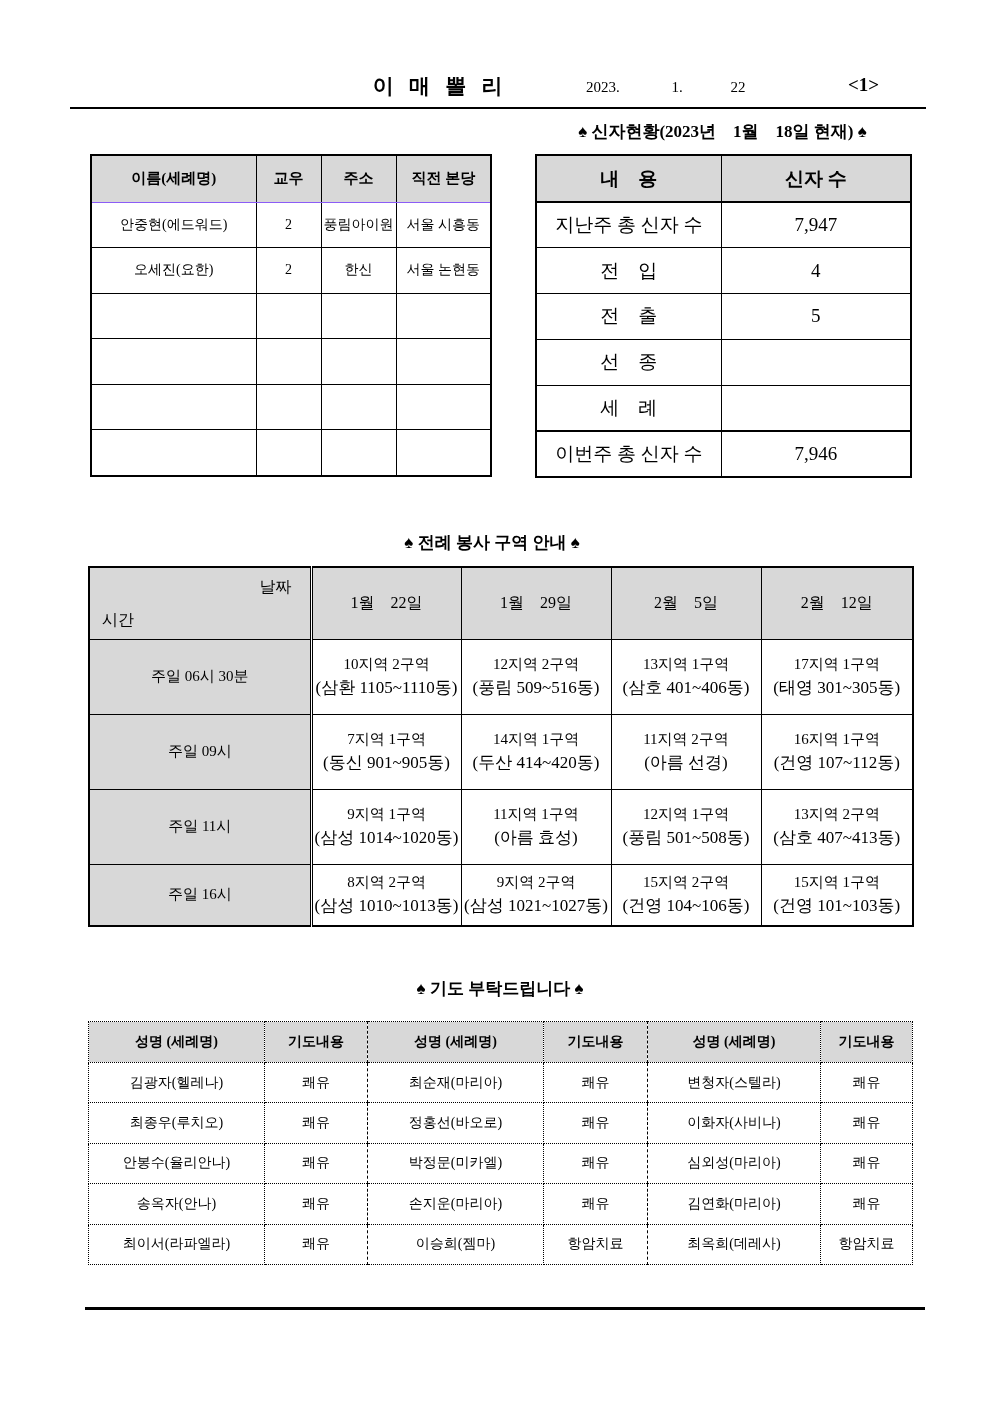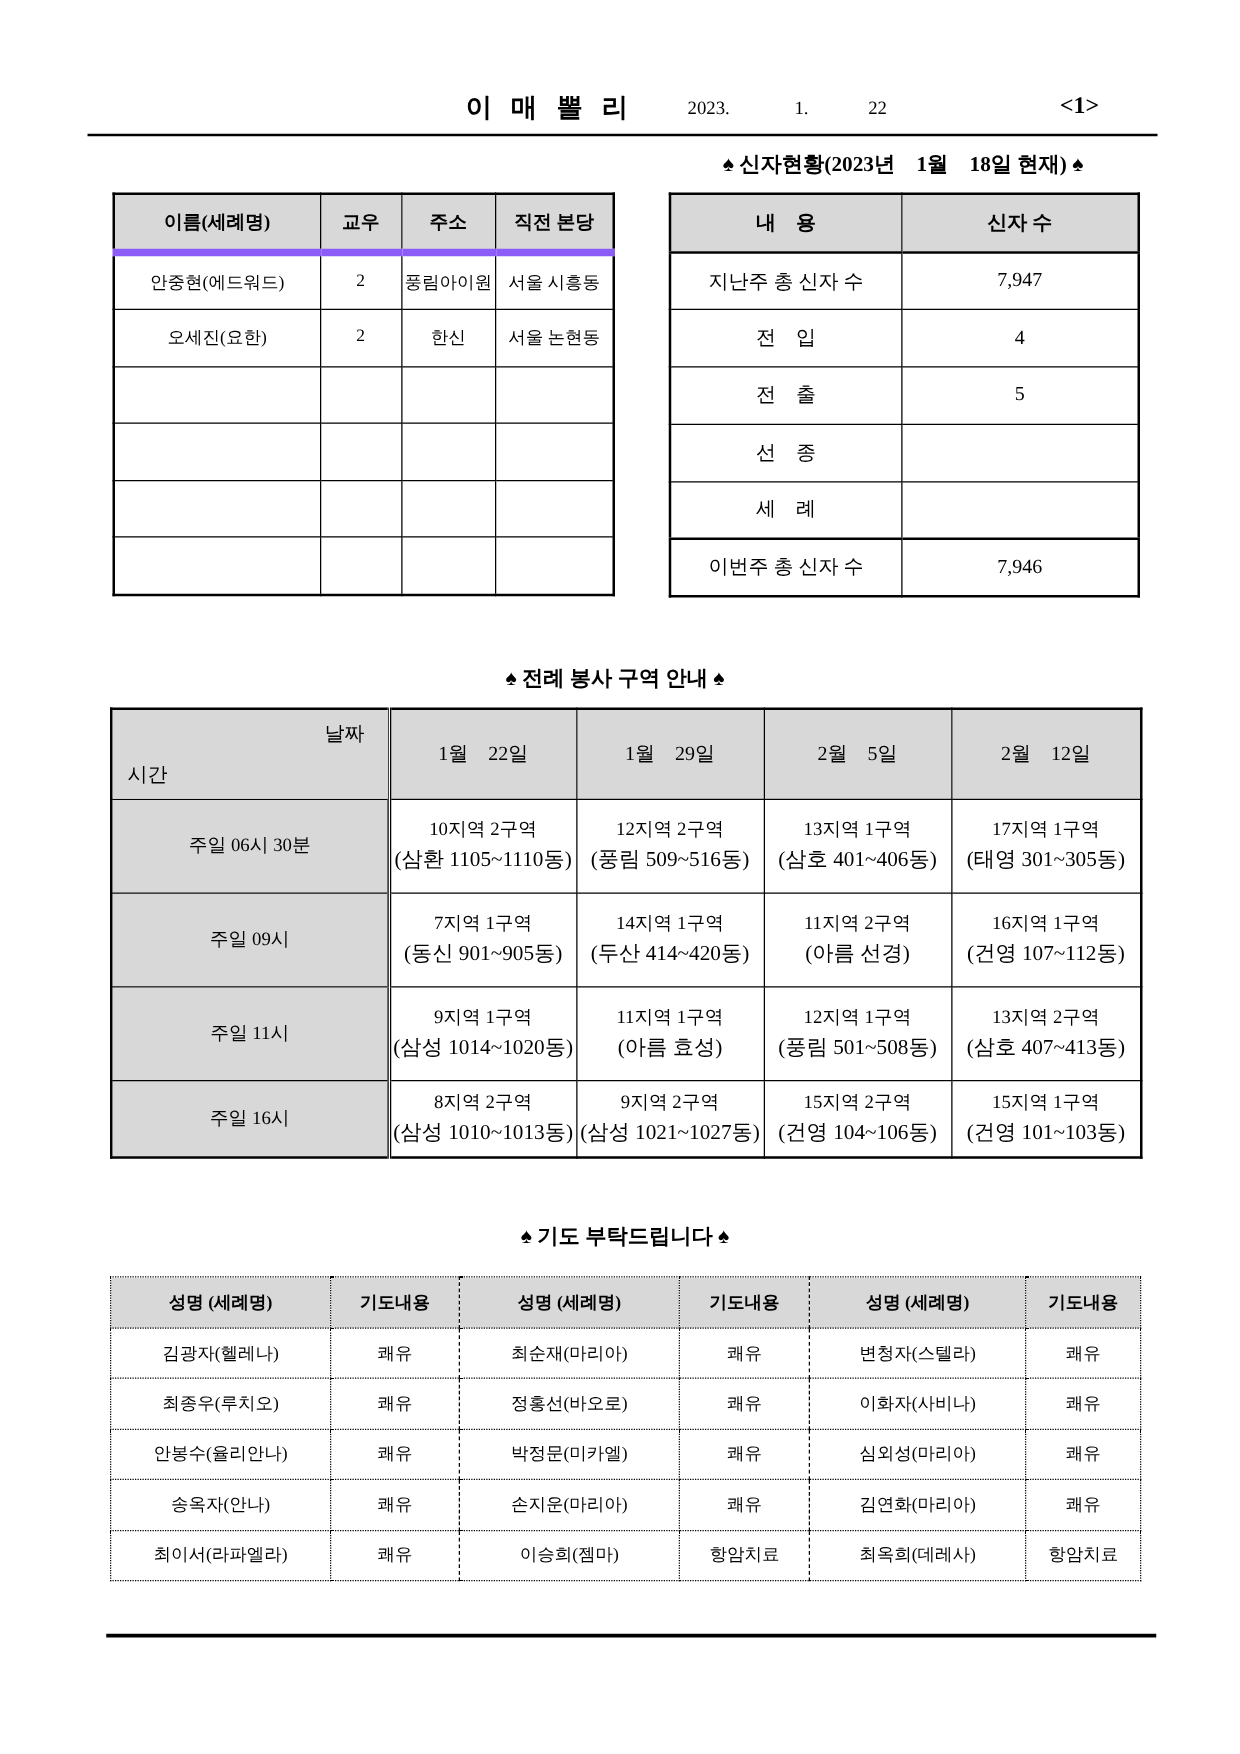--- a/index.html
+++ b/index.html
@@ -10,21 +10,21 @@
     color:#000;
   }
   .page { position:relative; width:992px; height:1403px; overflow:hidden; background:#fff; }
 
   
   .masthead-title {
     position:absolute; left:350px; top:72px; width:180px;
     text-align:center; font-size:21px; font-weight:bold; letter-spacing:5px;
     white-space:nowrap;
   }
-  .masthead-date { position:absolute; left:550px; top:79px; font-size:15px; white-space:nowrap; }
+  .masthead-date { position:absolute; left:586px; top:79px; font-size:15px; white-space:nowrap; }
   .masthead-date .d-month { margin-left:48px; }
   .masthead-date .d-day   { margin-left:44px; }
   .masthead-page { position:absolute; left:848px; top:74px; font-size:19px; font-weight:bold; }
   .rule { position:absolute; }
   .rule-top    { left:70px;  top:107px;  width:856px; border-top:2px solid #000; }
   .rule-bottom { left:85px;  top:1307px; width:840px; border-top:3px solid #000; }
 
   
   .section-title {
     position:absolute; font-size:17px; font-weight:bold; text-align:center; white-space:nowrap;
@@ -37,25 +37,25 @@
   
   .tbl {
     position:absolute; border-collapse:collapse; table-layout:fixed; text-align:center;
     empty-cells:show;
   }
   .tbl th, .tbl td { border:1px solid #000; vertical-align:middle; overflow:hidden; }
 
   
   .welcome { left:90px; top:154px; width:400px; border:2px solid #000; font-size:14px; }
   .welcome thead tr { height:47px; background:#d8d8d8; }
-  .welcome thead th { border-bottom:6px solid #8b5cf6; font-size:15px; font-weight:bold; }
+  .welcome thead th { border-bottom:1px solid #8b5cf6; font-size:15px; font-weight:bold; }
   .welcome tbody tr { height:45.6px; }
 
   
-  .status { left:535px; top:154px; width:375px; border:2px solid #000; font-size:16px; }
+  .status { left:535px; top:154px; width:375px; border:2px solid #000; font-size:19px; }
   .status thead tr { height:47px; background:#d8d8d8; }
   .status thead th { border-bottom:2px solid #000; font-weight:bold; }
   .status tbody tr { height:45.8px; }
   .status tbody tr:last-child td { border-top:2px solid #000; }
 
   
   .liturgy { left:88px; top:566px; width:824px; border:2px solid #000; }
   .liturgy thead tr { height:72px; }
   .liturgy thead th { background:#d8d8d8; font-size:16px; font-weight:normal; }
   .liturgy tbody tr { height:75px;margin-top:48px; }

